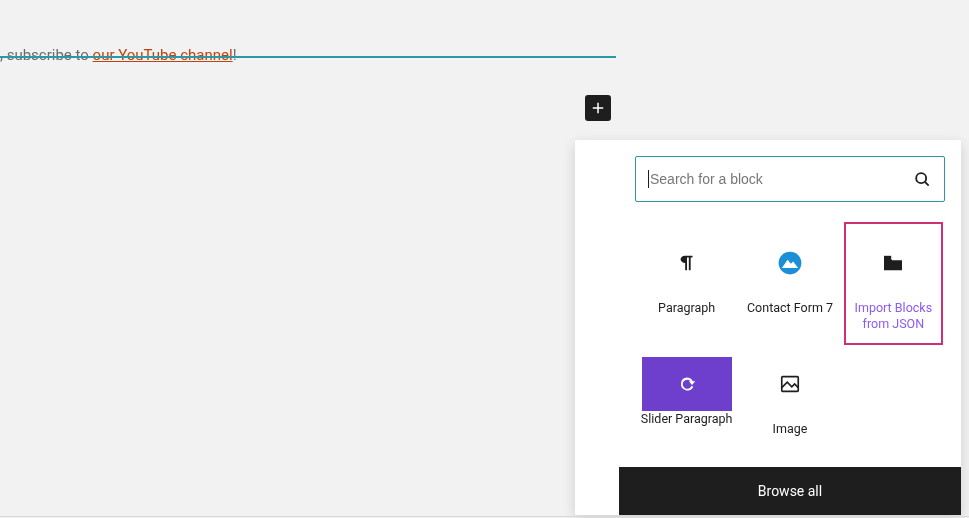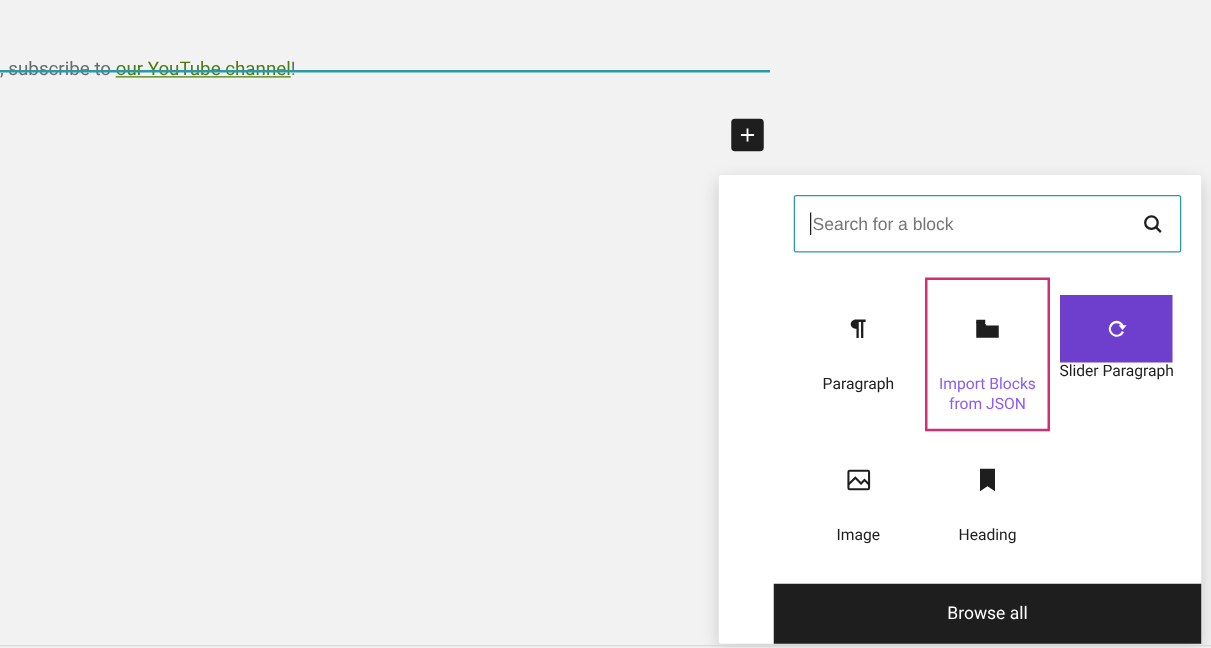--- a/index.html
+++ b/index.html
@@ -28,21 +28,21 @@
   }
   .prompt-text {
     position: absolute;
     left: 0;
     top: 46px;
     font-size: 15px;
     color: #6b6b6b;
     white-space: nowrap;
   }
   .prompt-text a {
-    color: #4d7c0f;
+    color: #c2410c;
     text-align: center;
   }
 
   .add-btn {
     position: absolute;
     left: 585px;
     top: 95px;
     width: 26px;
     height: 26px;
     background: #1e1e1e;
@@ -194,20 +194,29 @@
 
         <div class="block-item">
           <div class="block-icon-box">
             <svg width="22" height="22" viewBox="0 0 24 24" fill="#1e1e1e">
               <path d="M10 4h8v2h-2v14h-2V6h-2v14h-2V12c-2.76 0-5-1.79-5-4s2.24-4 5-4z"></path>
             </svg>
           </div>
           <div class="block-label">Paragraph</div>
         </div>
 
+        <div class="block-item">
+          <div class="block-icon-box">
+            <svg width="26" height="26" viewBox="0 0 32 32">
+              <circle cx="16" cy="16" r="14" fill="#1a8fd6"></circle>
+              <path d="M6 22 L13 12 L17 17 L20 14 L26 22 Z" fill="#ffffff"></path>
+            </svg>
+          </div>
+          <div class="block-label">Contact Form 7</div>
+        </div>
 
         <div class="block-item">
           <div class="highlight-frame"></div>
           <div class="block-icon-box">
             <svg width="22" height="18" viewBox="0 0 24 20" fill="#1e1e1e">
               <path d="M2 4h7l2 3h11v11H2z"></path>
               <rect x="2" y="2" width="8" height="3" fill="#1e1e1e"></rect>
             </svg>
           </div>
           <div class="block-label accent-label">Import Blocks from JSON</div>
@@ -225,28 +234,20 @@
         <div class="block-item">
           <div class="block-icon-box">
             <svg width="22" height="22" viewBox="0 0 24 24" fill="none" stroke="#1e1e1e" stroke-width="1.8">
               <rect x="3" y="4" width="18" height="16" rx="1"></rect>
               <path d="M3 16 L9 10 L14 15 L17 12 L21 16" fill="none"></path>
             </svg>
           </div>
           <div class="block-label">Image</div>
         </div>
 
-        <div class="block-item">
-          <div class="block-icon-box">
-            <svg width="16" height="20" viewBox="0 0 16 20" fill="#1e1e1e">
-              <path d="M2 1h12v18l-6-4-6 4z"></path>
-            </svg>
-          </div>
-          <div class="block-label">Heading</div>
-        </div>
 
       </div>
     </div>
 
     <div class="browse-all">
       <span>Browse all</span>
     </div>
   </div>
 
   <div class="page-bottom-line"></div>

